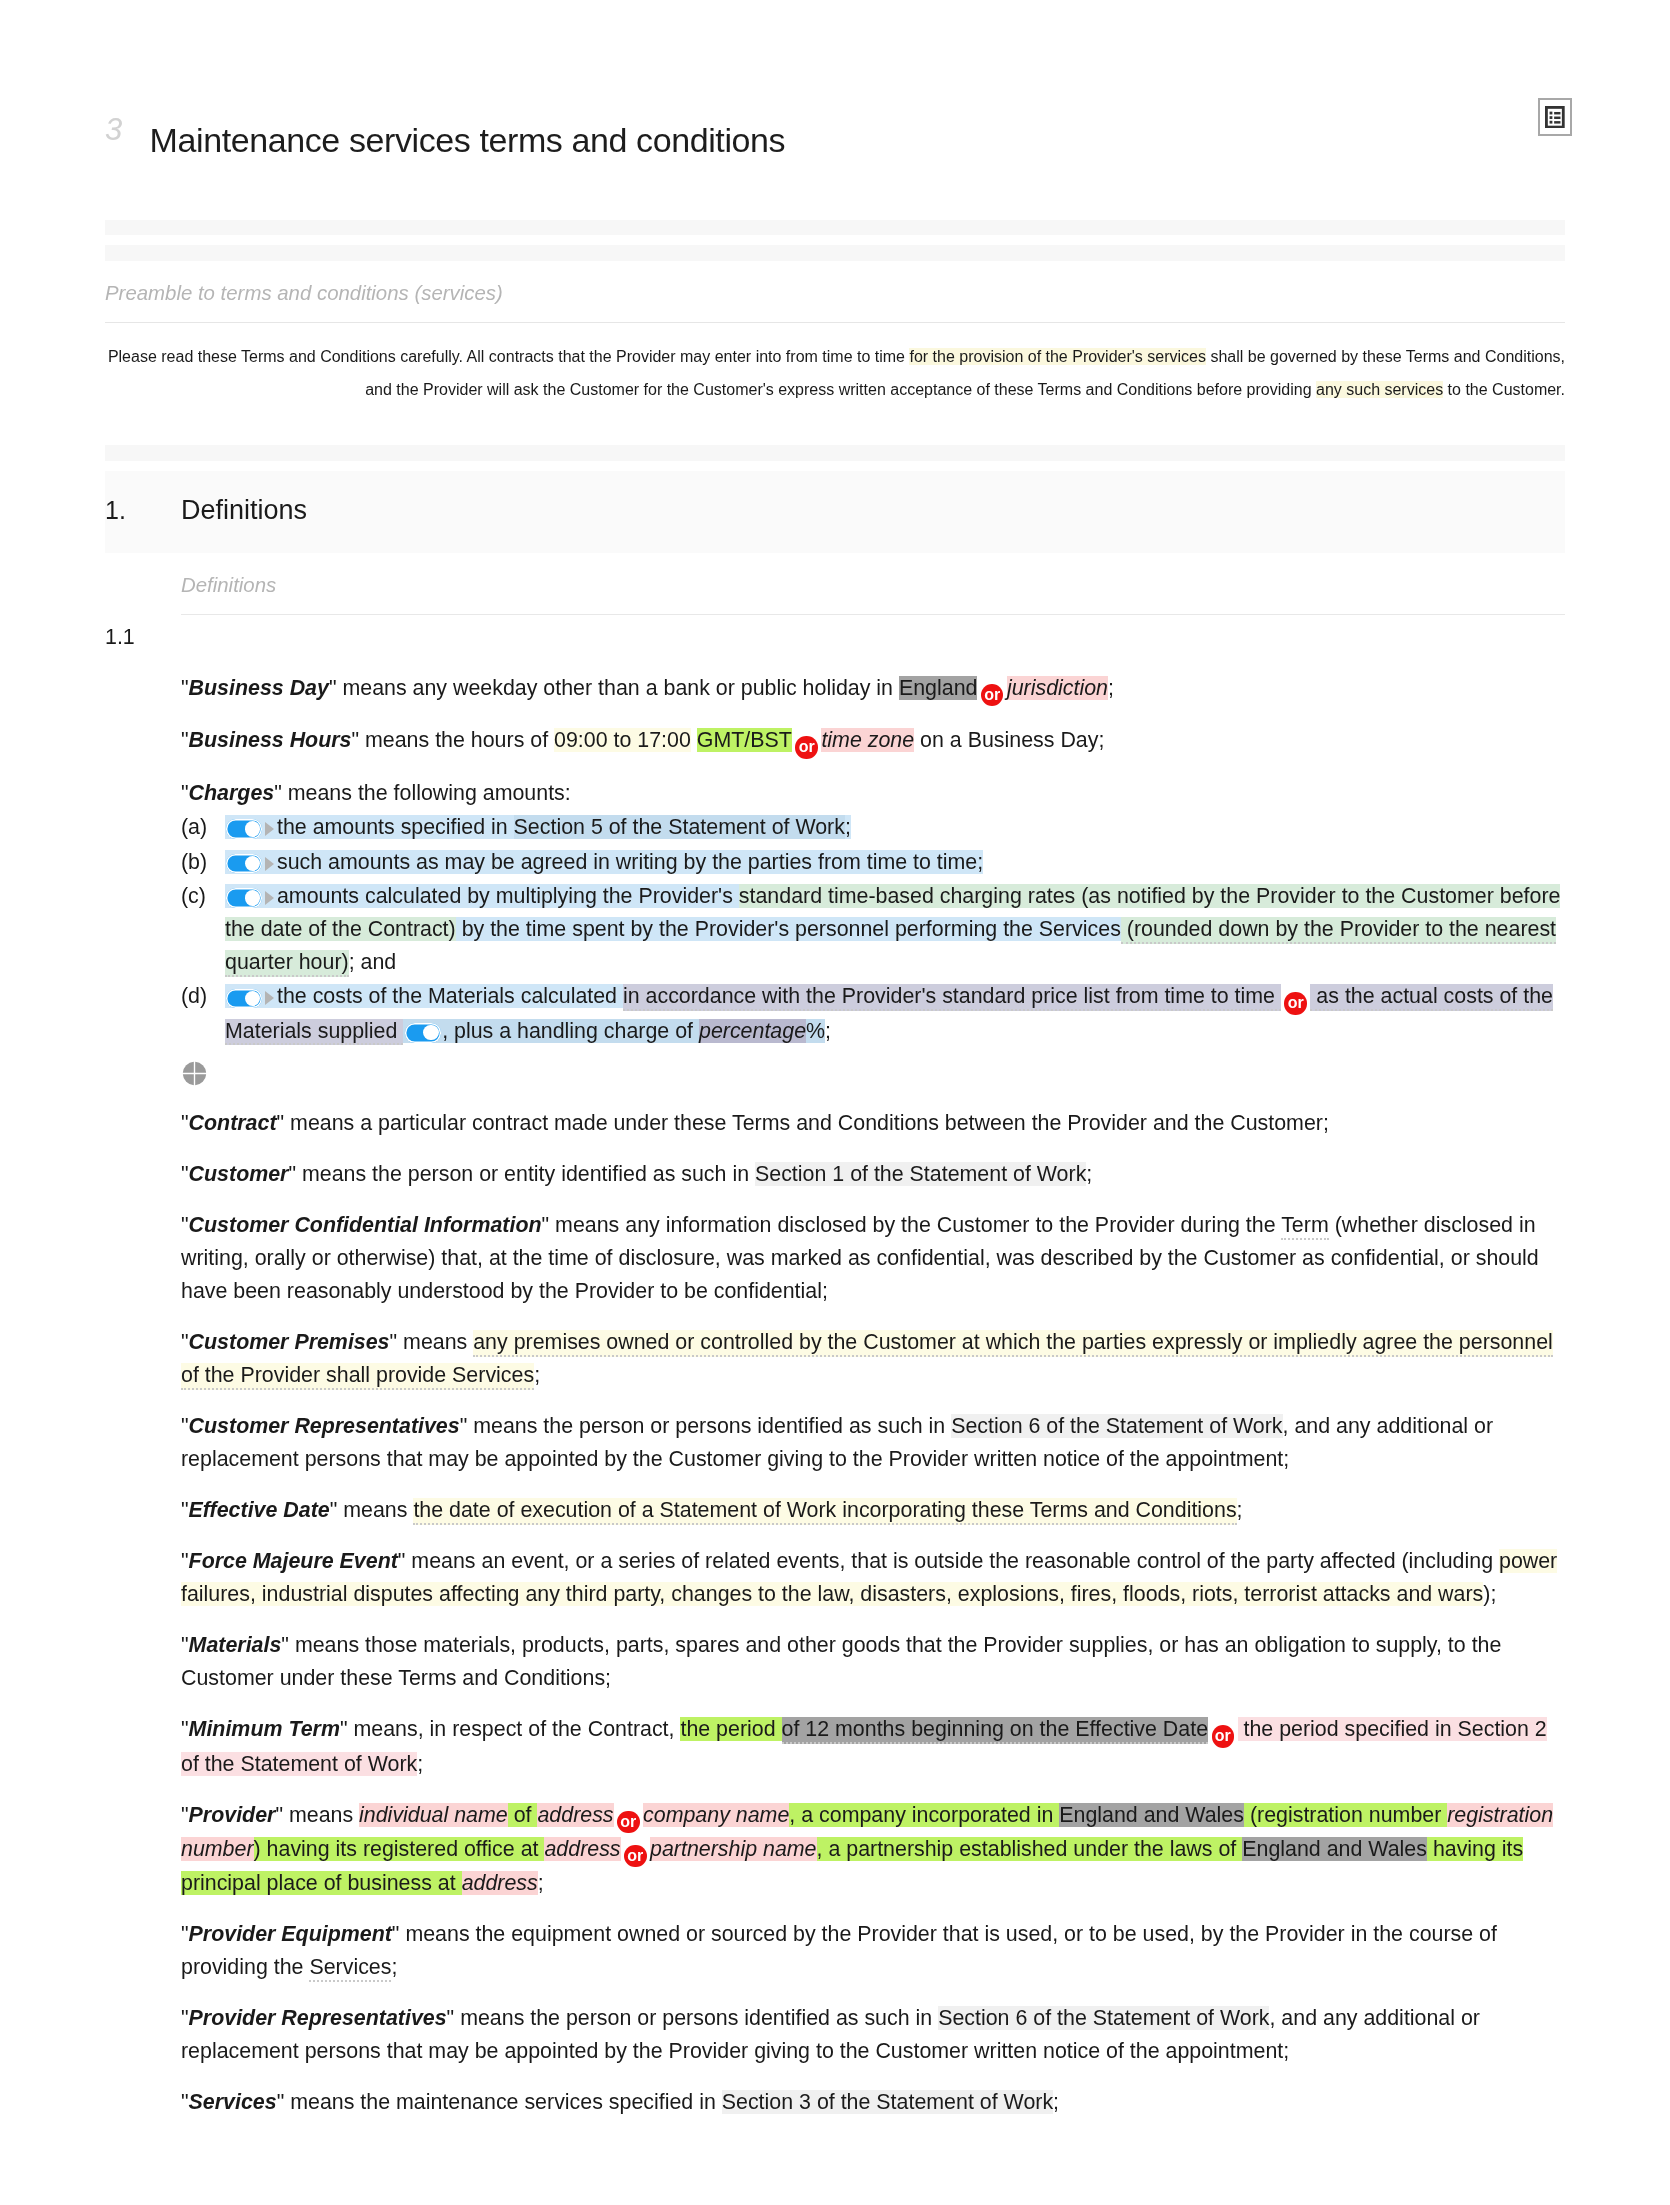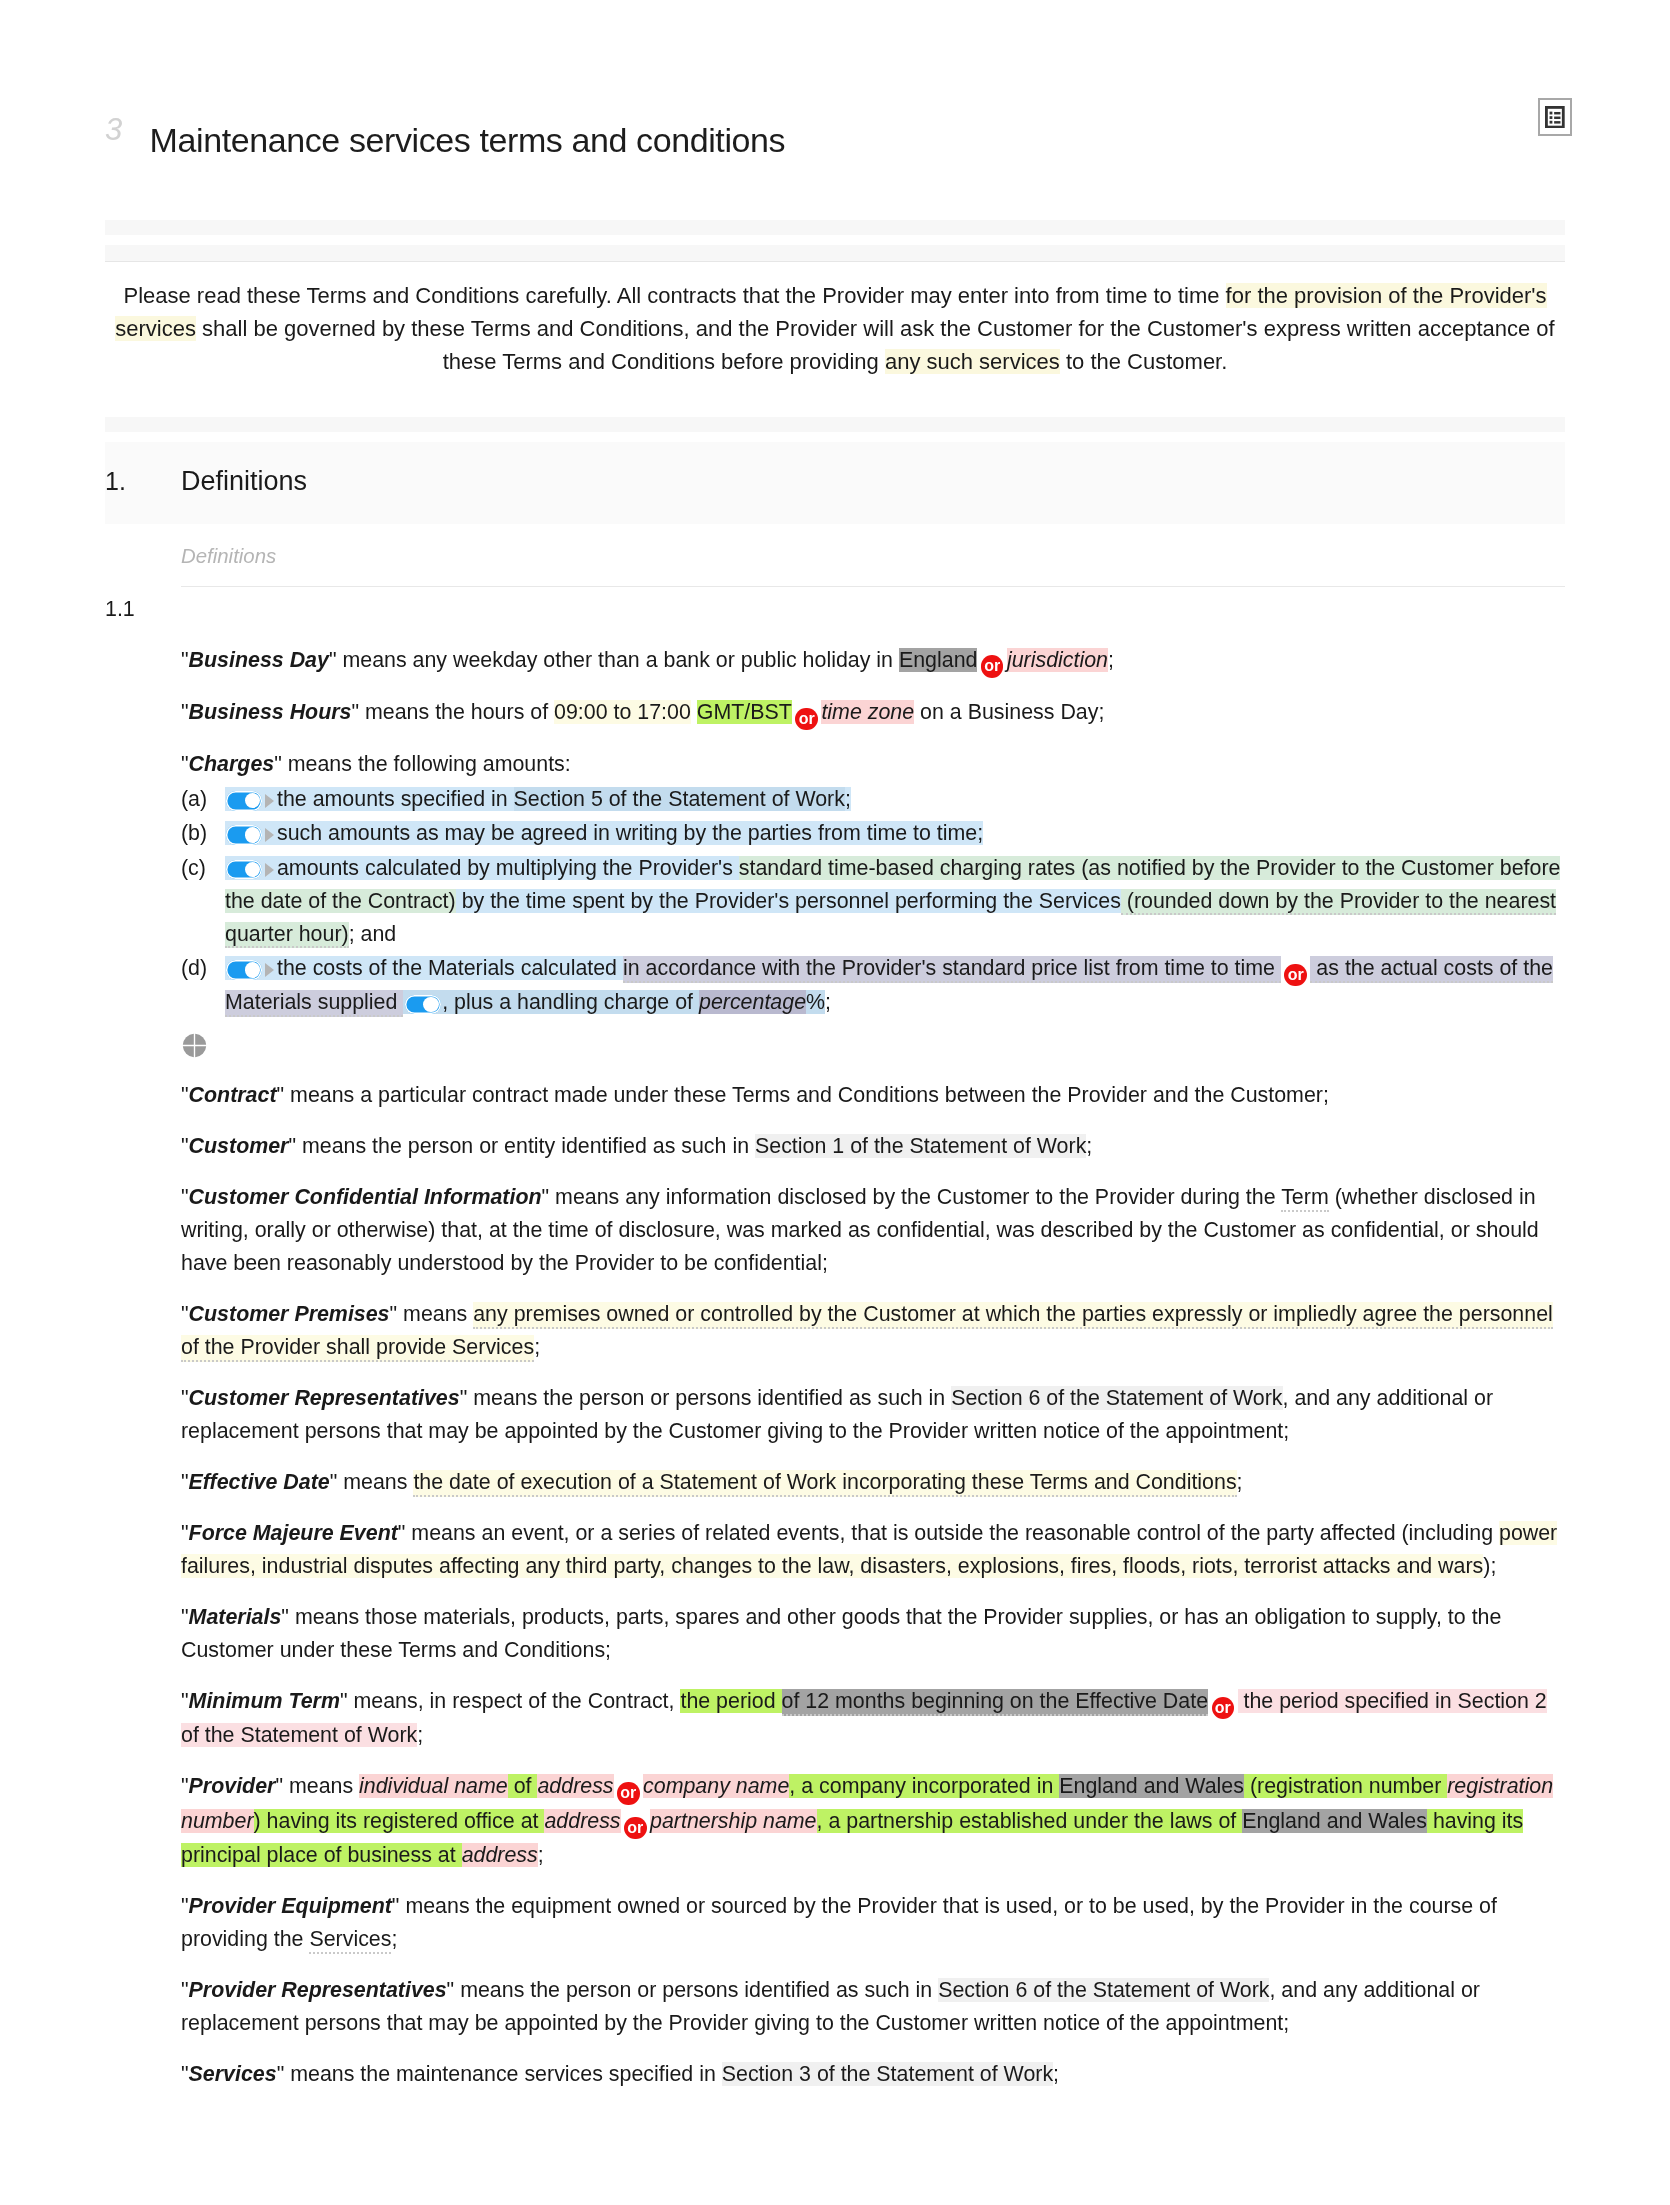--- a/index.html
+++ b/index.html
@@ -91,26 +91,26 @@
   .label-note {
     font-size: 20.4px;
     line-height: 28px;
     font-style: italic;
     color: #b5b5b5;
     padding: 18px 0 15.4px 0;
   }
   .label-note.indented { padding-left: 76px; }
 
   p.para {
-    font-size: 22px;
+    font-size: 16px;
     line-height: 33px;
     margin: 0;
     padding: 17px 0 0 0;
     color: #1a1a1a;
-    text-align: center;
+    text-align: right;
   }
 
   
   .section-head {
     margin: 0 105px;
     background: #fafafa;
     display: flex;
     align-items: center;
     padding: 24px 0 27px 0;
   }
@@ -272,20 +272,23 @@
         <rect x="13" y="21.5" width="9" height="3.5" fill="#333"></rect>
       </svg>
     </div>
   </div>
 
   <div style="height:29.5px"></div>
   <div class="band"></div>
   <div class="band gap"></div>
   <div class="band"></div>
 
+  <div class="content">
+    <div class="label-note">Preamble to terms and conditions (services)</div>
+  </div>
   <div class="rule"></div>
   <div class="content">
     <p class="para"><span>Please read these Terms and Conditions carefully. All contracts that the Provider may enter into from time to time </span><span class="hl-yellow">for the provision of the Provider's services</span><span> shall be governed by these Terms and Conditions, and the Provider will ask the Customer for the Customer's express written acceptance of these Terms and Conditions before providing </span><span class="hl-yellow">any such services</span><span> to the Customer.</span></p>
   </div>
 
   <div style="height:39px"></div>
   <div class="band"></div>
   <div class="band gap"></div>
 
   <div class="section-head">

